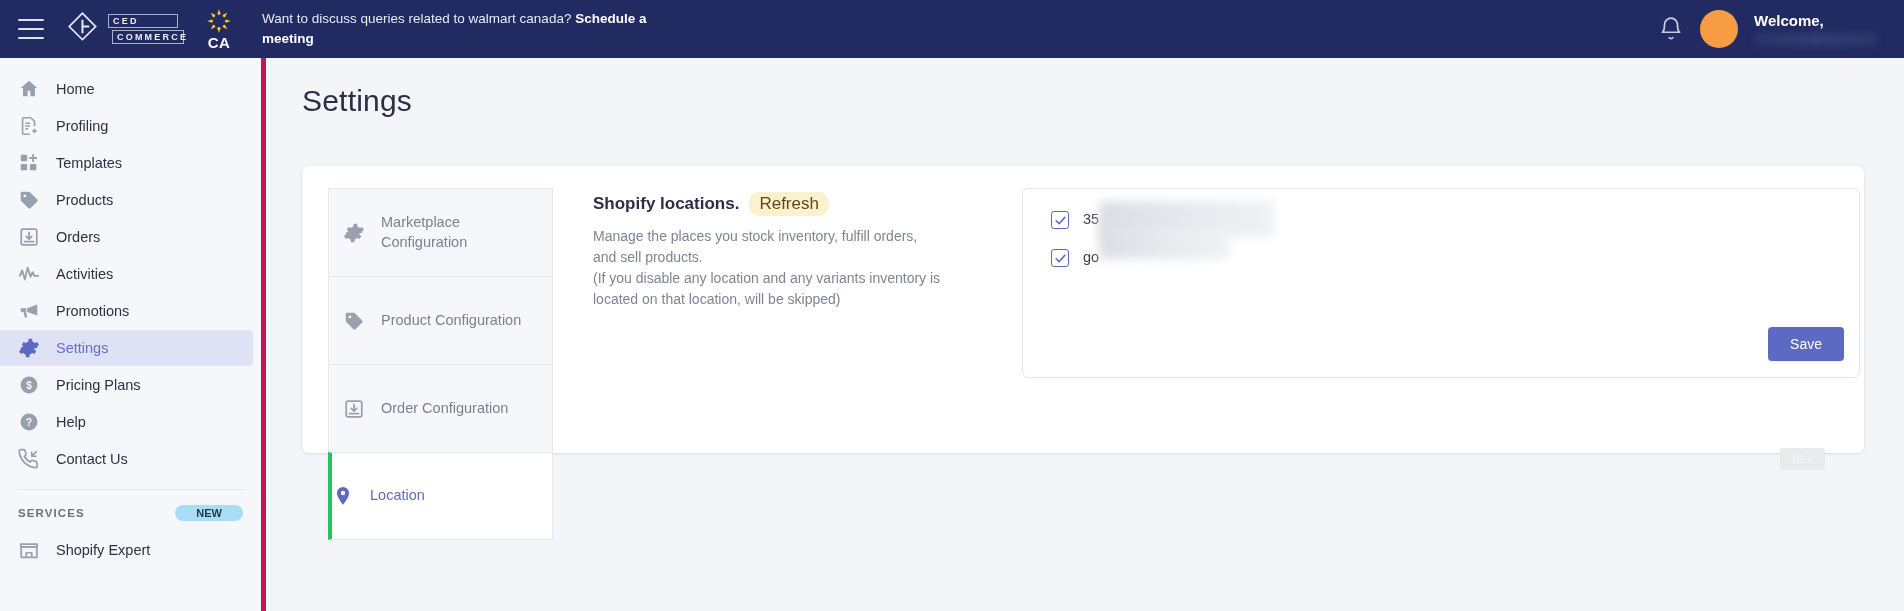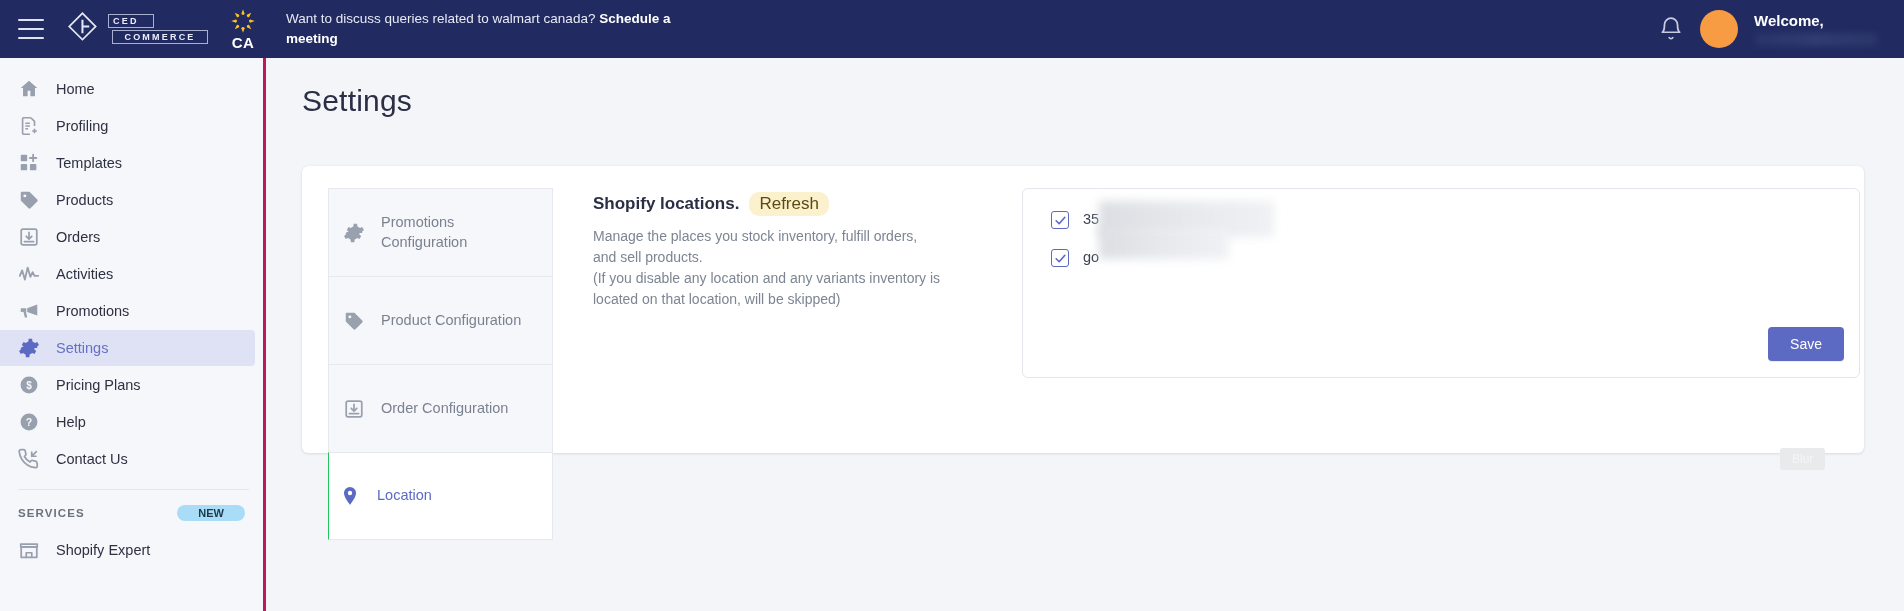--- a/index.html
+++ b/index.html
@@ -26,22 +26,22 @@
   .hamburger span { display:block; height: 2px; width: 100%; background:#dfe3f0; border-radius:1px; }
 
   .brand-ced { display: flex; align-items: center; gap: 6px; margin-right: 22px; }
   .ced-diamond { width: 34px; height: 34px; }
   .ced-words { display:flex; flex-direction:column; gap:2px; }
   .ced-box {
     border: 1.5px solid #aab0cf; color:#eceefa;
     font-size: 9px; letter-spacing: 2.2px; font-weight: 700;
     padding: 1.5px 4px; line-height: 1;
   }
-  .ced-box.b1 { width: 46px; }
-  .ced-box.b2 { width: 96px; margin-left: 4px; text-align: center; }
+  .ced-box.b1 { width: 70px; }
+  .ced-box.b2 { width: 72px; margin-left: 4px; }
 
   .walmart-ca { display:flex; flex-direction:column; align-items:center; margin-right: 30px; }
   .wm-spark { width: 26px; height: 26px; }
   .wm-ca { color:#fff; font-size: 15px; font-weight: 700; letter-spacing: .5px; line-height: 1; margin-top:1px;}
 
   .promo {
     color: #e8eaf4; font-size: 13.5px; line-height: 1.45;
     max-width: 420px; font-weight: 400;
   }
   .promo b { font-weight: 700; color: #ffffff; }
@@ -61,21 +61,21 @@
     width: 124px; height: 13px; border-radius: 2px;
     background: linear-gradient(90deg,#2a3469,#313c75,#2b3568);
     filter: blur(3px);
   }
 
   
   .sidebar {
     position: absolute; top: 58px; left: 0;
     width: 266px; height: 553px;
     background: #f6f7fa;
-    border-right: 3px solid #be185d;
+    border-right: 5px solid #be185d;
     padding-top: 12px;
   }
   .nav-item {
     display: flex; align-items: center; gap: 16px;
     height: 36px; padding-left: 18px; margin: 1px 8px 1px 0;
     border-radius: 0 4px 4px 0;
     color: #2d3142; font-size: 14.5px; cursor: pointer;
   }
   .nav-item .ico { width: 22px; height: 22px; display:flex; align-items:center; justify-content:center; color:#98a0ae; flex-shrink:0;}
   .nav-item.active { background: #dfe1f5; }
@@ -107,22 +107,22 @@
   .tabs { position:absolute; left: 26px; top: 22px; width: 225px; }
   .tab {
     display:flex; align-items:center; gap:16px;
     background:#f6f7fa; border:1px solid #e6e8ee; border-bottom:none;
     padding: 0 14px; min-height: 88px; color:#7a8291; font-size:14.5px;
     cursor:pointer; line-height:1.35;
   }
   .tab:last-child { border-bottom:1px solid #e6e8ee; }
   .tab .ticon { width:22px; height:22px; flex-shrink:0; color:#9aa1ae; display:flex; align-items:center;}
   .tab.active {
-    background:#fff; border-left: 1px solid #22c55e;
-    color:#5c6ac4; padding-left: 10px;
+    background:#fff; border-left: 4px solid #22c55e;
+    color:#5c6ac4; padding-left: 0;
   }
   .tab.active .ticon { color:#5c6ac4; }
 
   .loc-info { position:absolute; left: 291px; top: 26px; width: 400px; }
   .loc-title-row { display:flex; align-items:center; gap:10px; }
   .loc-title { font-size: 17px; font-weight:700; color:#2a2f45; }
   .refresh-badge {
     background:#fcf1cd; color:#5c4a12; font-size: 17px;
     border-radius: 10px; padding: 2px 10px; cursor:pointer;
   }
@@ -363,21 +363,21 @@
   <div class="card">
 
     <div class="tabs">
 
       <div class="tab">
         <span class="ticon">
           <svg viewBox="0 0 24 24" fill="currentColor">
               <path d="M12 8.3a3.7 3.7 0 100 7.4 3.7 3.7 0 000-7.4zm9 3.7a8.9 8.9 0 00-.15-1.6l2-1.55-1.9-3.3-2.4.95a9 9 0 00-2.8-1.62L15.4 2h-3.8l-.35 2.86a9 9 0 00-2.8 1.62l-2.4-.95-1.9 3.3 2 1.55A8.9 8.9 0 003 12c0 .54.05 1.07.15 1.6l-2 1.55 1.9 3.3 2.4-.95a9 9 0 002.8 1.62L8.6 22h3.8l.35-2.86a9 9 0 002.8-1.62l2.4.95 1.9-3.3-2-1.55c.1-.53.15-1.06.15-1.62z"></path>
             </svg>
         </span>
-        <span>Promotions Configuration</span>
+        <span>Marketplace Configuration</span>
       </div>
 
       <div class="tab">
         <span class="ticon">
           <svg viewBox="0 0 24 24" fill="currentColor">
             <path d="M21 11.5L12.5 3H4a1 1 0 00-1 1v8.5L11.5 21a1.5 1.5 0 002.1 0l7.4-7.4a1.5 1.5 0 000-2.1z"></path>
             <circle cx="7.5" cy="7.5" r="1.6" fill="#f6f7fa"></circle>
           </svg>
         </span>
         <span>Product Configuration</span>

